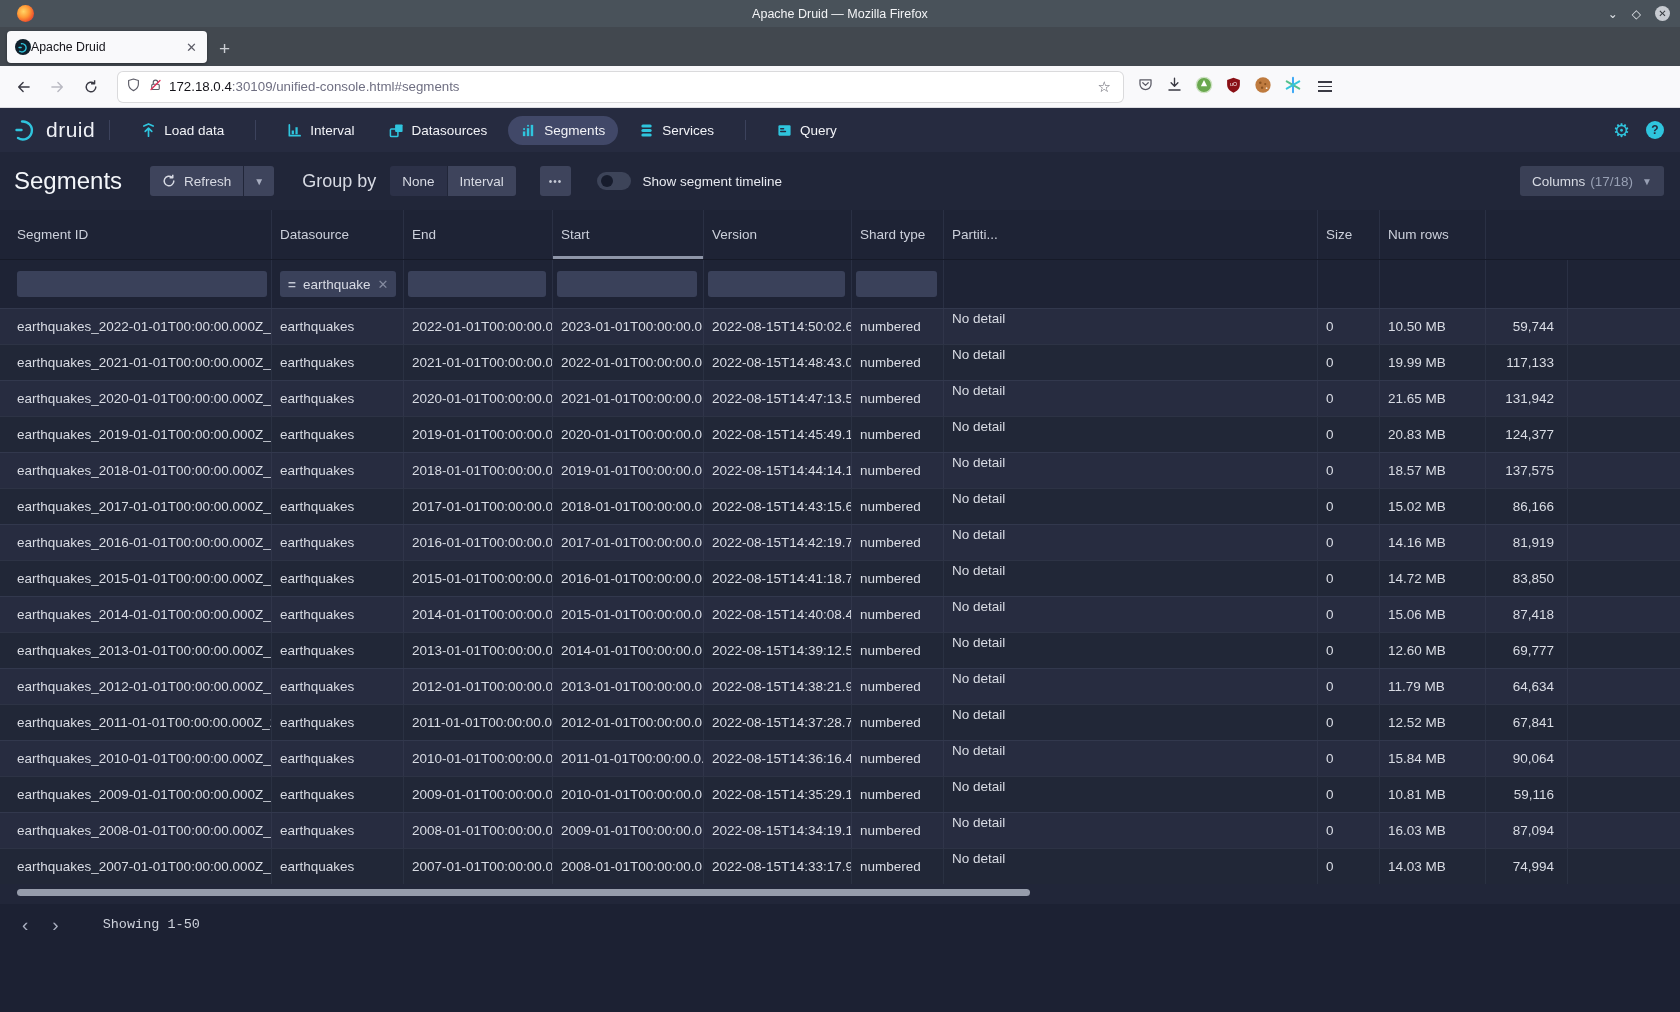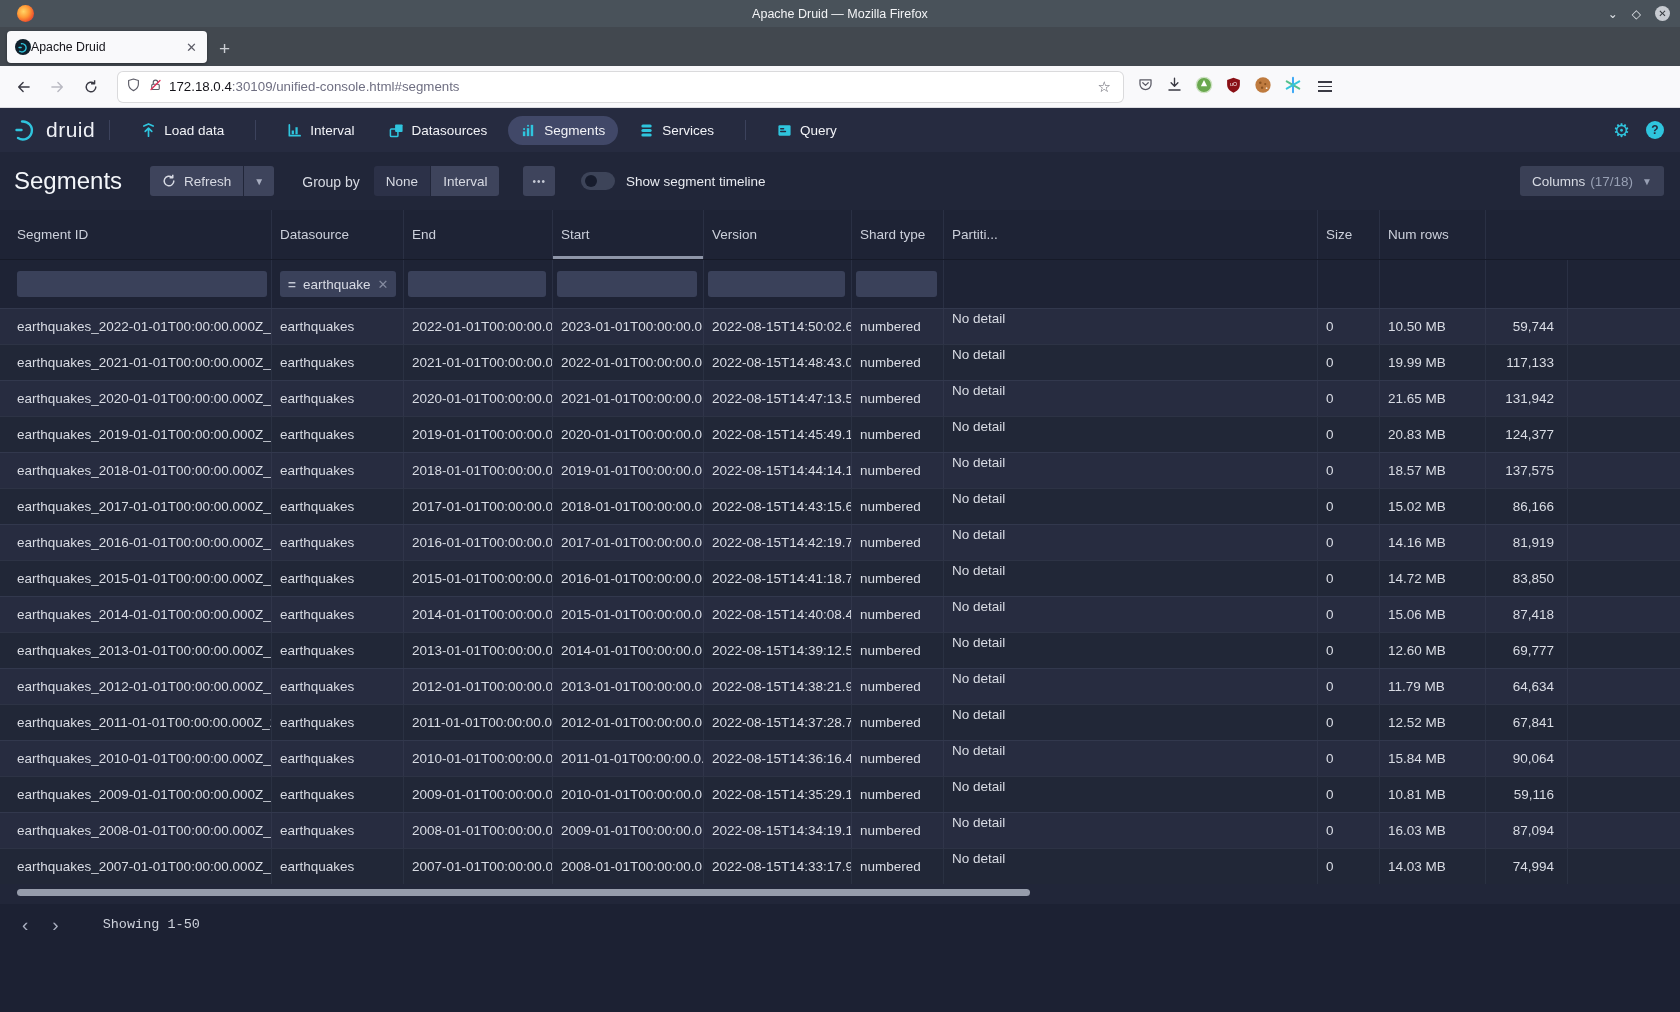--- a/index.html
+++ b/index.html
@@ -56,21 +56,21 @@
   
   .view-header { height:58px; display:flex; align-items:center; background:#212639; }
   .page-title { font-size:24px; color:#f4f6fa; margin-left:14px; }
   .controls { display:flex; align-items:center; margin-left:28px; }
   .btn { background:#3e445c; color:#d7dae3; font-size:13.5px; height:30px; display:flex;
     align-items:center; padding:12px 12px; border-radius:3px; }
   .split { display:flex; }
   .split .btn.main { border-radius:3px 0 0 3px; }
   .split .btn.caret { border-radius:0 3px 3px 0; margin-left:1px; padding:0 10px; color:#a7adbf; font-size:10px; }
   .refresh-ico { margin-right:8px; display:flex; }
-  .lbl { color:#d7dae3; font-size:14px; margin:1px 14px 0 28px; }
+  .lbl { color:#d7dae3; font-size:18px; margin:1px 14px 0 28px; }
   .btn-group { display:flex; }
   .btn-group .btn:first-child { border-radius:3px 0 0 3px; }
   .btn-group .btn:last-child { border-radius:0 3px 3px 0; margin-left:1px; }
   .btn.pressed { background:#2c3148; }
   .btn.more { margin-left:24px; padding:0 9px; letter-spacing:1px; font-size:10px; color:#c6cad6; }
   .toggle { width:34px; height:18px; border-radius:9px; background:#3d4459; margin-left:26px; position:relative; }
   .toggle .knob { width:12px; height:12px; border-radius:50%; background:#171c2d; position:absolute; top:3px; left:4px; }
   .toggle-label { color:#e8eaf0; font-size:13.5px; margin-left:11px; }
   .columns-btn { margin-left:auto; margin-right:16px; background:#3a4056; }
   .columns-count { color:#98a0b4; margin-left:5px; }

